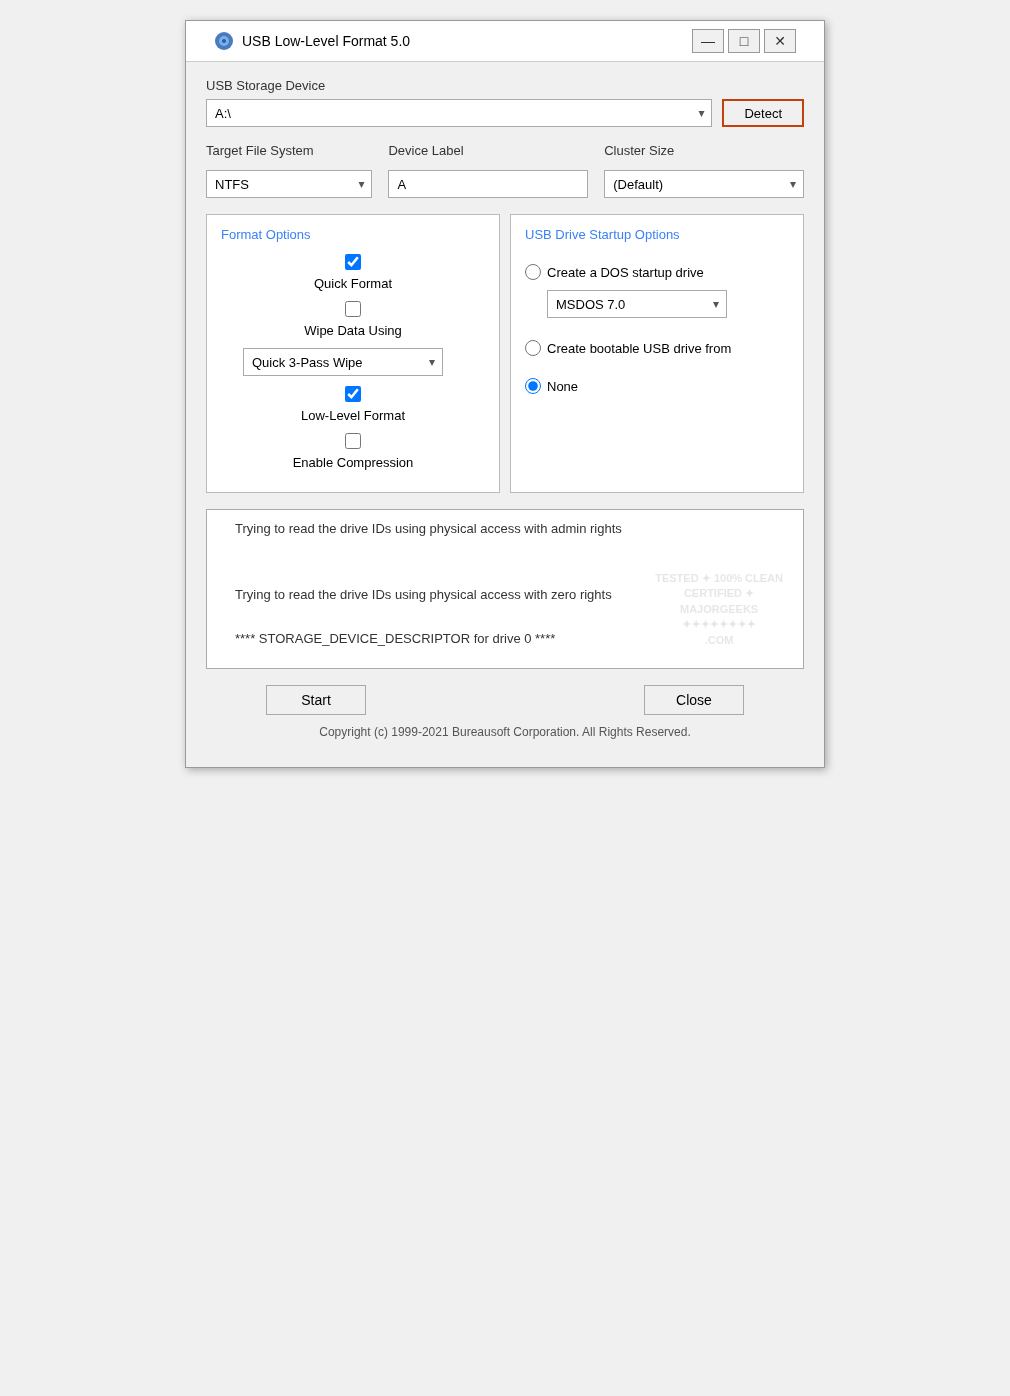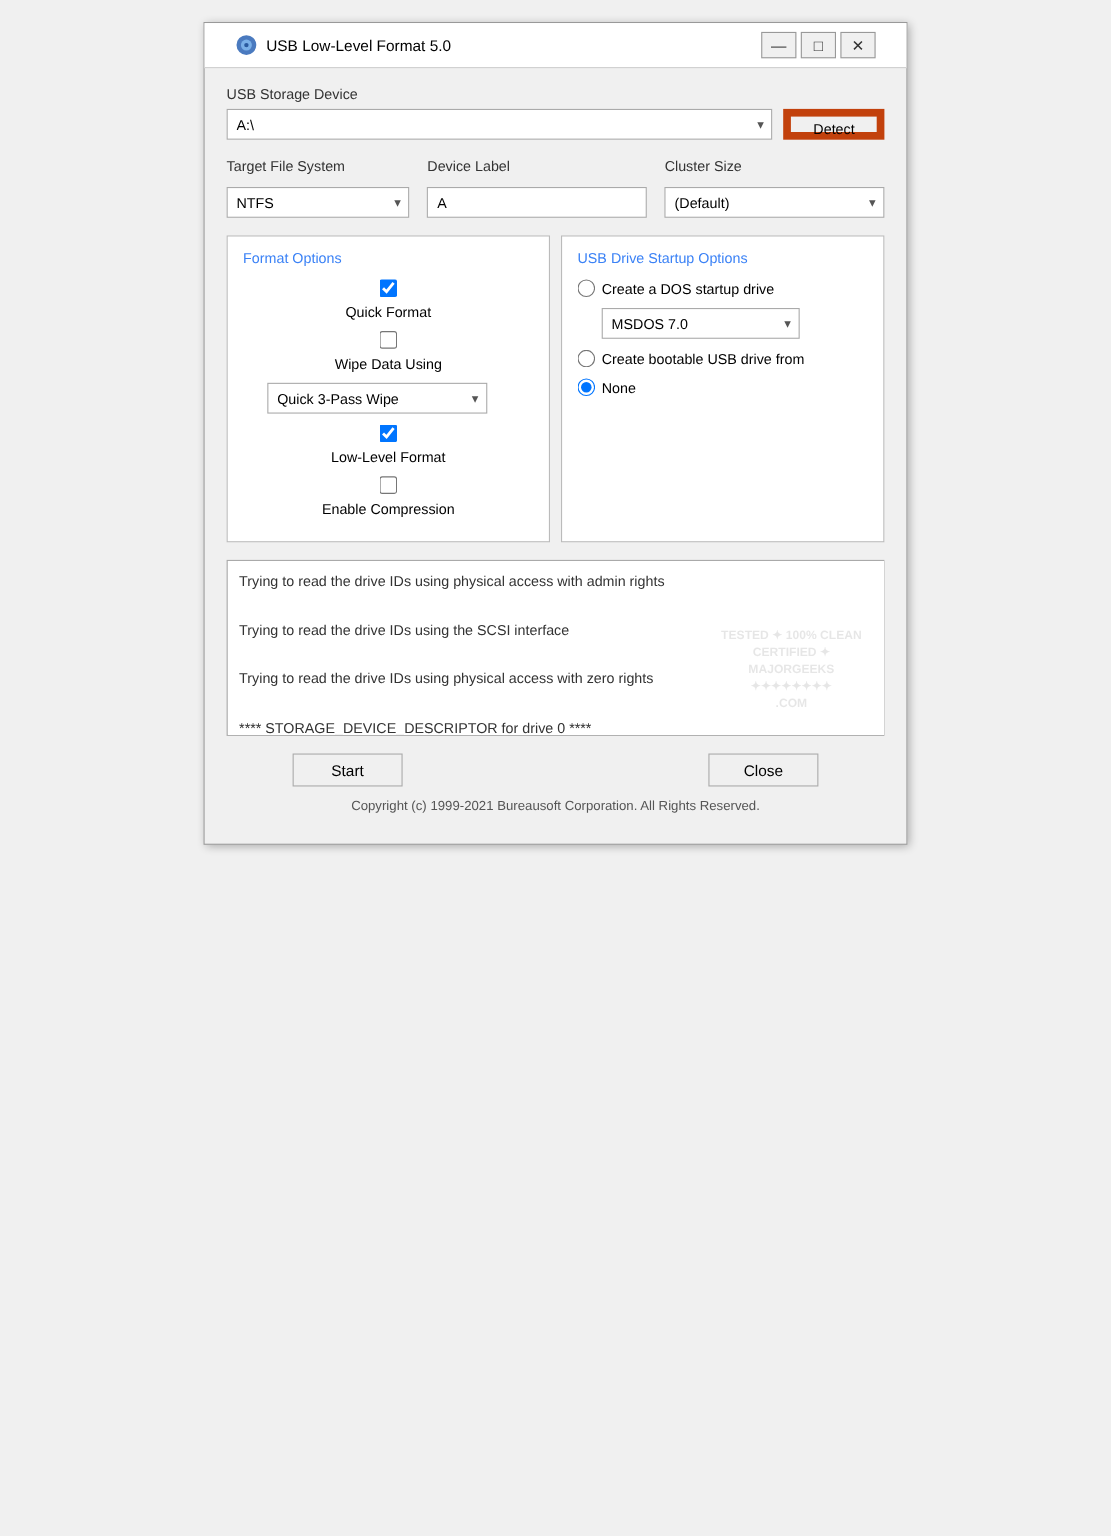--- a/index.html
+++ b/index.html
@@ -95,21 +95,21 @@
       position: absolute;
       right: 8px;
       top: 50%;
       transform: translateY(-50%);
       pointer-events: none;
       font-size: 12px;
       color: #555;
     }
     .detect-btn {
       padding: 4px 20px;
-      border: 7px solid #c2410c;
+      border: 2px solid #c2410c;
       background: #f0f0f0;
       font-size: 13px;
       height: 28px;
       cursor: pointer;
       white-space: nowrap;
     }
 
     .three-col {
       display: flex;
       gap: 16px;
@@ -174,20 +174,21 @@
       width: 200px;
     }
 
     .radio-item {
       display: flex;
       align-items: center;
       gap: 6px;
       margin-bottom: 10px;
       font-size: 13px;
       cursor: pointer;
+      margin-top: 22px;
     }
     .radio-item input[type="radio"] {
       width: 16px;
       height: 16px;
       cursor: pointer;
     }
     .dos-select-wrapper {
       margin-left: 22px;
       margin-bottom: 10px;
     }
@@ -221,20 +222,21 @@
       overflow-x: scroll;
       padding: 8px 10px;
       margin-bottom: 16px;
       position: relative;
       font-size: 13px;
       color: #333;
       line-height: 1.7;
     }
     .log-line {
       white-space: nowrap;
+      margin-left: 18px;
     }
     .watermark {
       position: absolute;
       right: 20px;
       bottom: 20px;
       opacity: 0.2;
       font-size: 11px;
       text-align: center;
       color: #888;
       font-weight: bold;
@@ -391,21 +393,20 @@
         <label class="radio-item">
           <input type="radio" name="startup" checked="" style="">
           <span>None</span>
         </label>
       </div>
     </div>
 
     <div class="log-area">
       <div class="log-line">Trying to read the drive IDs using physical access with admin rights</div>
       <div class="log-line">&nbsp;</div>
-      <div class="log-line">Trying to read the drive IDs using the SCSI interface</div>
       <div class="log-line">&nbsp;</div>
       <div class="log-line">Trying to read the drive IDs using physical access with zero rights</div>
       <div class="log-line">&nbsp;</div>
       <div class="log-line">**** STORAGE_DEVICE_DESCRIPTOR for drive 0 ****</div>
       <div class="watermark">TESTED ✦ 100% CLEAN<br>CERTIFIED ✦<br>MAJORGEEKS<br>✦✦✦✦✦✦✦✦<br>.COM</div>
     </div>
 
     <div class="bottom-btns">
       <button class="action-btn">Start</button>
       <button class="action-btn">Close</button>

